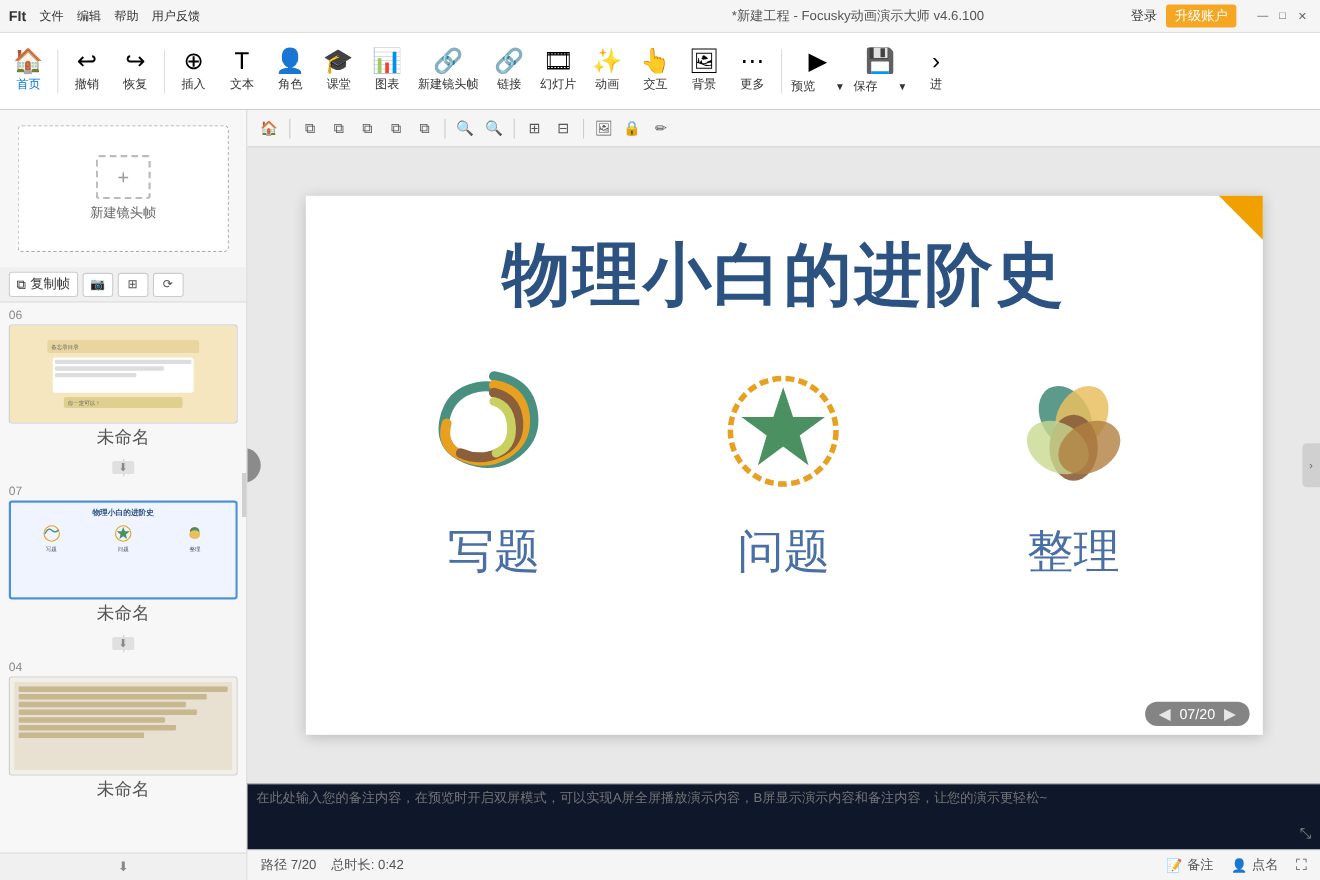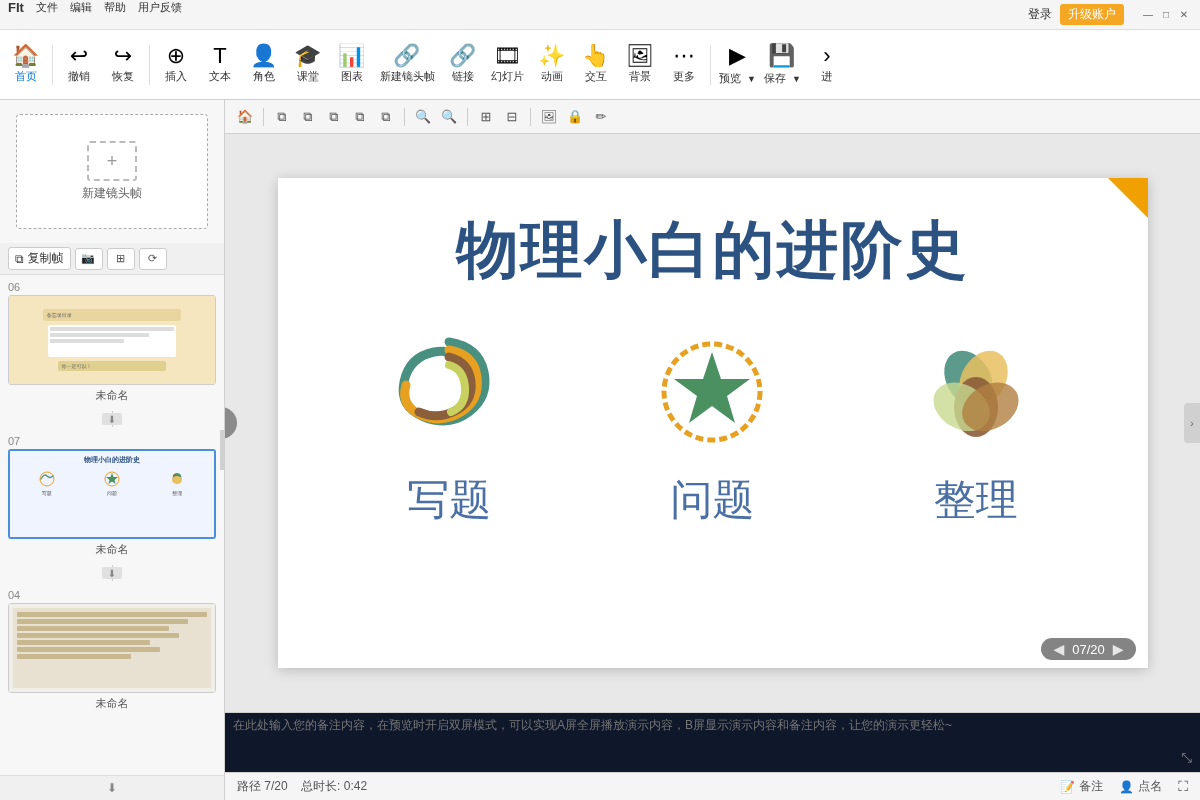--- a/index.html
+++ b/index.html
@@ -3,20 +3,21 @@
   <meta charset="utf-8">
   <style>
     * { box-sizing: border-box; margin: 0; padding: 0; }
     body { font-family: 'Microsoft YaHei', '微软雅黑', Arial, sans-serif; background: #f0f0f0; width: 1200px; height: 800px; overflow: hidden; display: flex; flex-direction: column; }
 
     
     #title-bar {
       height: 30px;
       background: #f5f5f5;
       display: flex;
+      align-items: center;
       padding: 0 8px;
       font-size: 12px;
       color: #333;
       border-bottom: 1px solid #ddd;
       user-select: none;
     }
     #title-bar .title-logo { margin-right: 12px; font-weight: bold; font-size: 13px; color: #333; }
     #title-bar .title-menu { display: flex; gap: 12px; flex: 1; }
     #title-bar .title-menu span { cursor: pointer; font-size: 11px; color: #333; font-family: Liberation Mono, monospace; }
     #title-bar .title-center { flex: 1; text-align: center; font-size: 12px; color: #555; }
@@ -44,21 +45,21 @@
       cursor: pointer;
       border-radius: 4px;
       min-width: 44px;
     }
     .toolbar-group .tb-icon { font-size: 22px; line-height: 1; margin-bottom: 2px; }
     .toolbar-group .tb-label { font-size: 11px; color: #333; text-align: center; white-space: nowrap; }
     .toolbar-group.active .tb-label { color: #0078d4; }
     .toolbar-divider { width: 1px; height: 40px; background: #ddd; margin: 0 4px; }
     .toolbar-save-group { display: flex; flex-direction: column; align-items: center; padding: 4px 4px; cursor: pointer; border-radius: 4px; }
     .toolbar-save-group .tb-icon { font-size: 22px; margin-bottom: 2px; }
-    .toolbar-save-group .tb-label { font-size: 11px; color: #333; display: flex; align-items: center; gap: 6px; }
+    .toolbar-save-group .tb-label { font-size: 11px; color: #333; display: flex; align-items: center; gap: 18px; }
 
     
     #main-area {
       display: flex;
       flex: 1;
       overflow: hidden;
     }
 
     
     #sidebar {
@@ -134,21 +135,21 @@
       overflow: hidden;
       display: flex;
       align-items: center;
       justify-content: center;
       position: relative;
     }
     .slide-item .slide-thumb.active-slide {
       border: 2px solid #4a90d9;
     }
     .slide-item .slide-name {
-      font-size: 11px;
+      font-size: 16px;
       color: #555;
       margin-top: 3px;
       text-align: center;
     }
     .slide-connector {
       display: flex;
       justify-content: center;
       align-items: center;
       height: 20px;
     }
@@ -440,20 +441,21 @@
 <body>
 
 <div id="title-bar">
   <div class="title-logo">FIt</div>
   <div class="title-menu">
     <span>文件</span>
     <span>编辑</span>
     <span>帮助</span>
     <span>用户反馈</span>
   </div>
+  <div class="title-center">*新建工程 - Focusky动画演示大师  v4.6.100</div>
   <div class="title-right">
     <span class="btn-login">登录</span>
     <button class="btn-upgrade">升级账户</button>
     <div class="win-controls">
       <div class="win-btn">—</div>
       <div class="win-btn">□</div>
       <div class="win-btn close">✕</div>
     </div>
   </div>
 </div>

